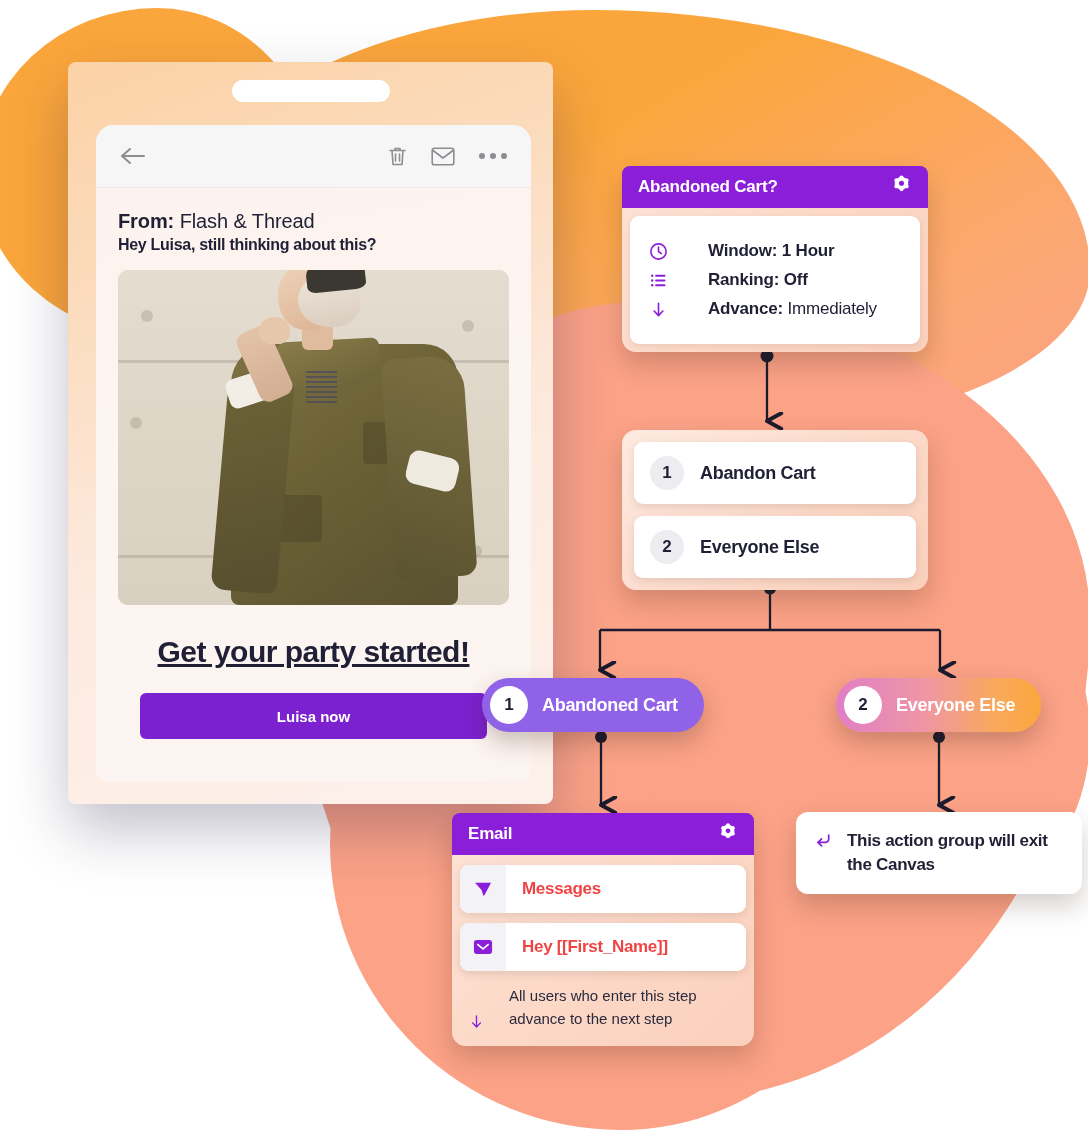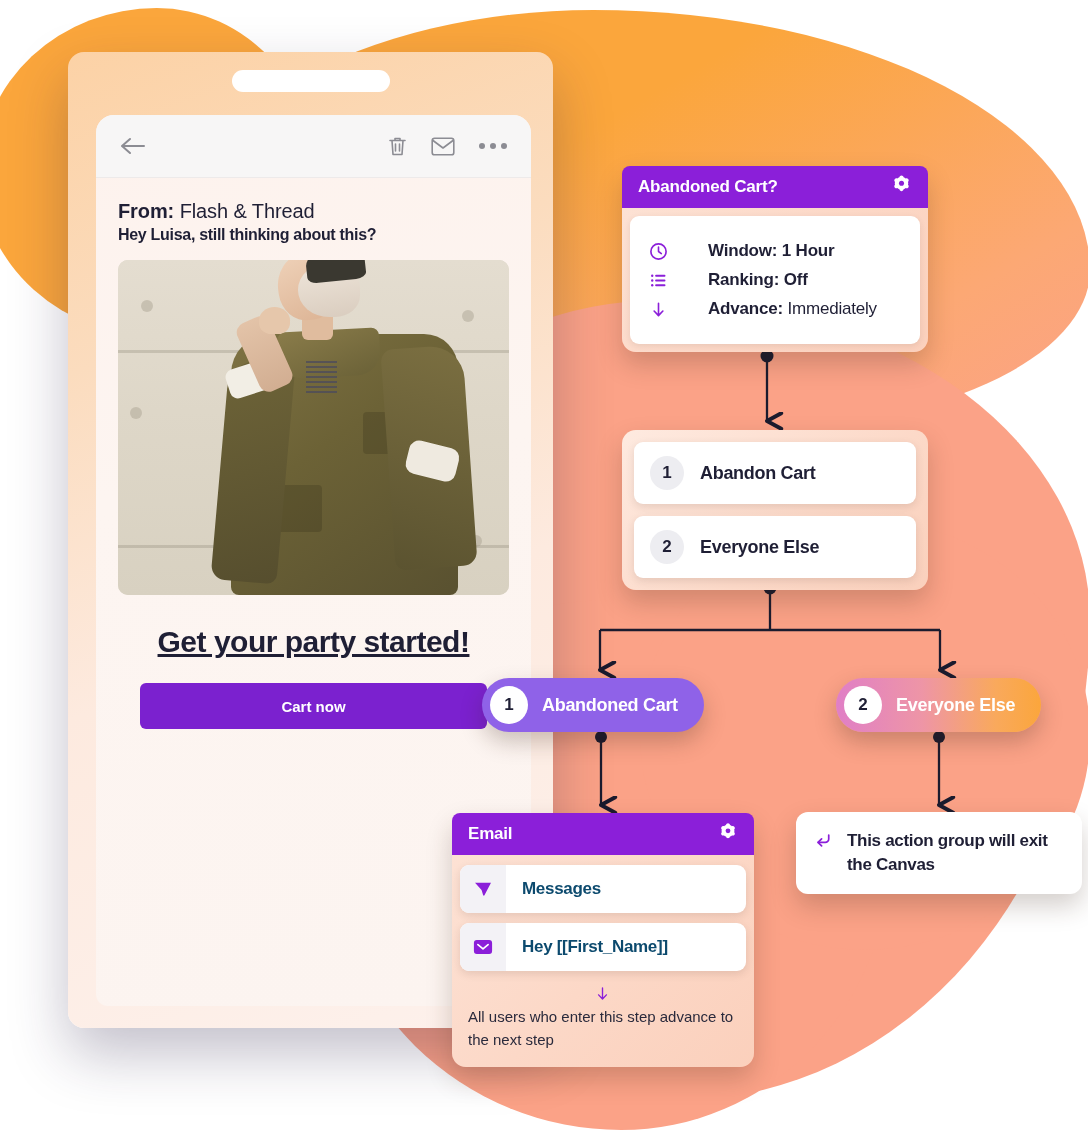--- a/index.html
+++ b/index.html
@@ -36,23 +36,23 @@
     border-radius:50% 50% 48% 52% / 46% 48% 52% 54%;
   }
   .blob-salmon-right {
     left:640px; top:520px; width:450px; height:430px;
     background:#FBA287;
     border-radius:50%;
   }
 
   
   #phone {
-    position:absolute; left:68px; top:52px; width:485px; height:976px;
+    position:absolute; left:68px; top:62px; width:485px; height:742px;
     background:linear-gradient(160deg,#FCD2A6 0%,#FBDCBE 28%,#FDEADF 58%,#FDF1EC 100%);
-    border-radius:16px;
+    border-radius:8px;
     box-shadow:0 26px 58px rgba(40,30,70,.28);
   }
   #phone-speaker {
     position:absolute; left:50%; top:18px; transform:translateX(-50%);
     width:158px; height:22px; background:#fff; border-radius:12px;
   }
   #phone-screen {
     position:absolute; left:28px; top:63px; right:22px; bottom:22px;
     background:linear-gradient(170deg,#FDF2ED 0%,#FDF5F1 40%,#FCF4F0 100%);
     border-radius:18px 18px 12px 12px;
@@ -245,25 +245,25 @@
   .msg-row {
     background:#fff; border-radius:9px; height:48px; margin-top:10px;
     display:flex; align-items:center; overflow:hidden;
     box-shadow:0 3px 8px rgba(70,40,30,.13);
   }
   .msg-row .ic-box {
     width:46px; height:48px; background:#F3F2F6;
     display:flex; align-items:center; justify-content:center; flex:0 0 auto;
   }
   .msg-row .msg-txt {
-    font-size:17px; font-weight:700; color:#0c4a6e;
+    font-size:17px; font-weight:700; color:#ef4444;
     padding-left:16px; letter-spacing:-.3px;
   }
   #email-note {
-    display:flex; align-items:center; gap:4px; padding:14px 10px 8px 8px;flex-direction:column;
+    display:flex; align-items:flex-end; gap:24px; padding:14px 10px 8px 8px;
   }
   #email-note .note-txt { font-size:15px; color:#2A2A3C; line-height:1.5; }
 
   
   #node-exit {
     position:absolute; left:796px; top:812px; width:286px;
     background:#fff; border-radius:12px; padding:17px 18px;
     display:flex; gap:14px; align-items:flex-start;
     box-shadow:0 12px 26px rgba(60,35,25,.22);
   }
@@ -371,21 +371,21 @@
           <div class="fig fig-arm"></div>
           <div class="fig fig-neck"></div>
           <div class="fig fig-head"></div>
           <div class="fig fig-hair"></div>
           <div class="fig fig-hat"></div>
           <div class="fig fig-hand"></div>
         </div>
 
         <div id="cta-wrap">
           <div id="cta-head">Get your party started!</div>
-          <button id="shop-btn">Cart now</button>
+          <button id="shop-btn">Luisa now</button>
         </div>
       </div>
     </div>
   </div>
 
   <div id="node-trigger" class="card-shell">
     <div class="card-head">
       <span>Abandoned Cart?</span>
       <span class="spacer"></span>
       <span>

